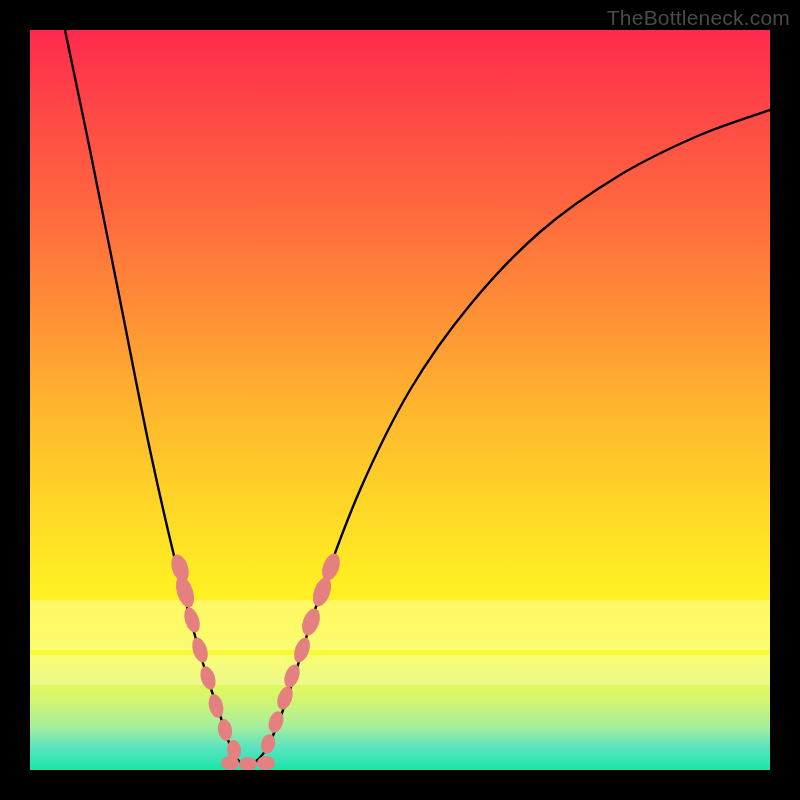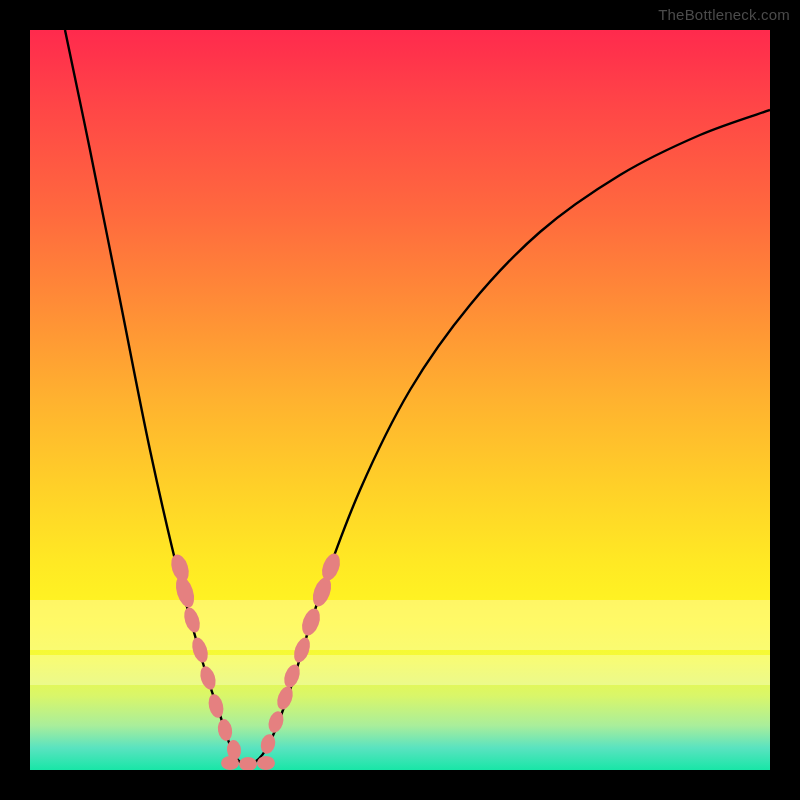--- a/index.html
+++ b/index.html
@@ -46,21 +46,21 @@
     position: absolute;
     left: 0;
     width: 100%;
     background: rgba(255, 255, 230, 0.35);
   }
   .watermark {
     position: absolute;
     top: 6px;
     right: 10px;
     color: #4b4b4b;
-    font-size: 15px;
+    font-size: 21px;
     font-weight: 500;
     letter-spacing: 0.2px;
   }
   svg {
     position: absolute;
     left: 0;
     top: 0;
   }
   .curve {
     fill: none;

